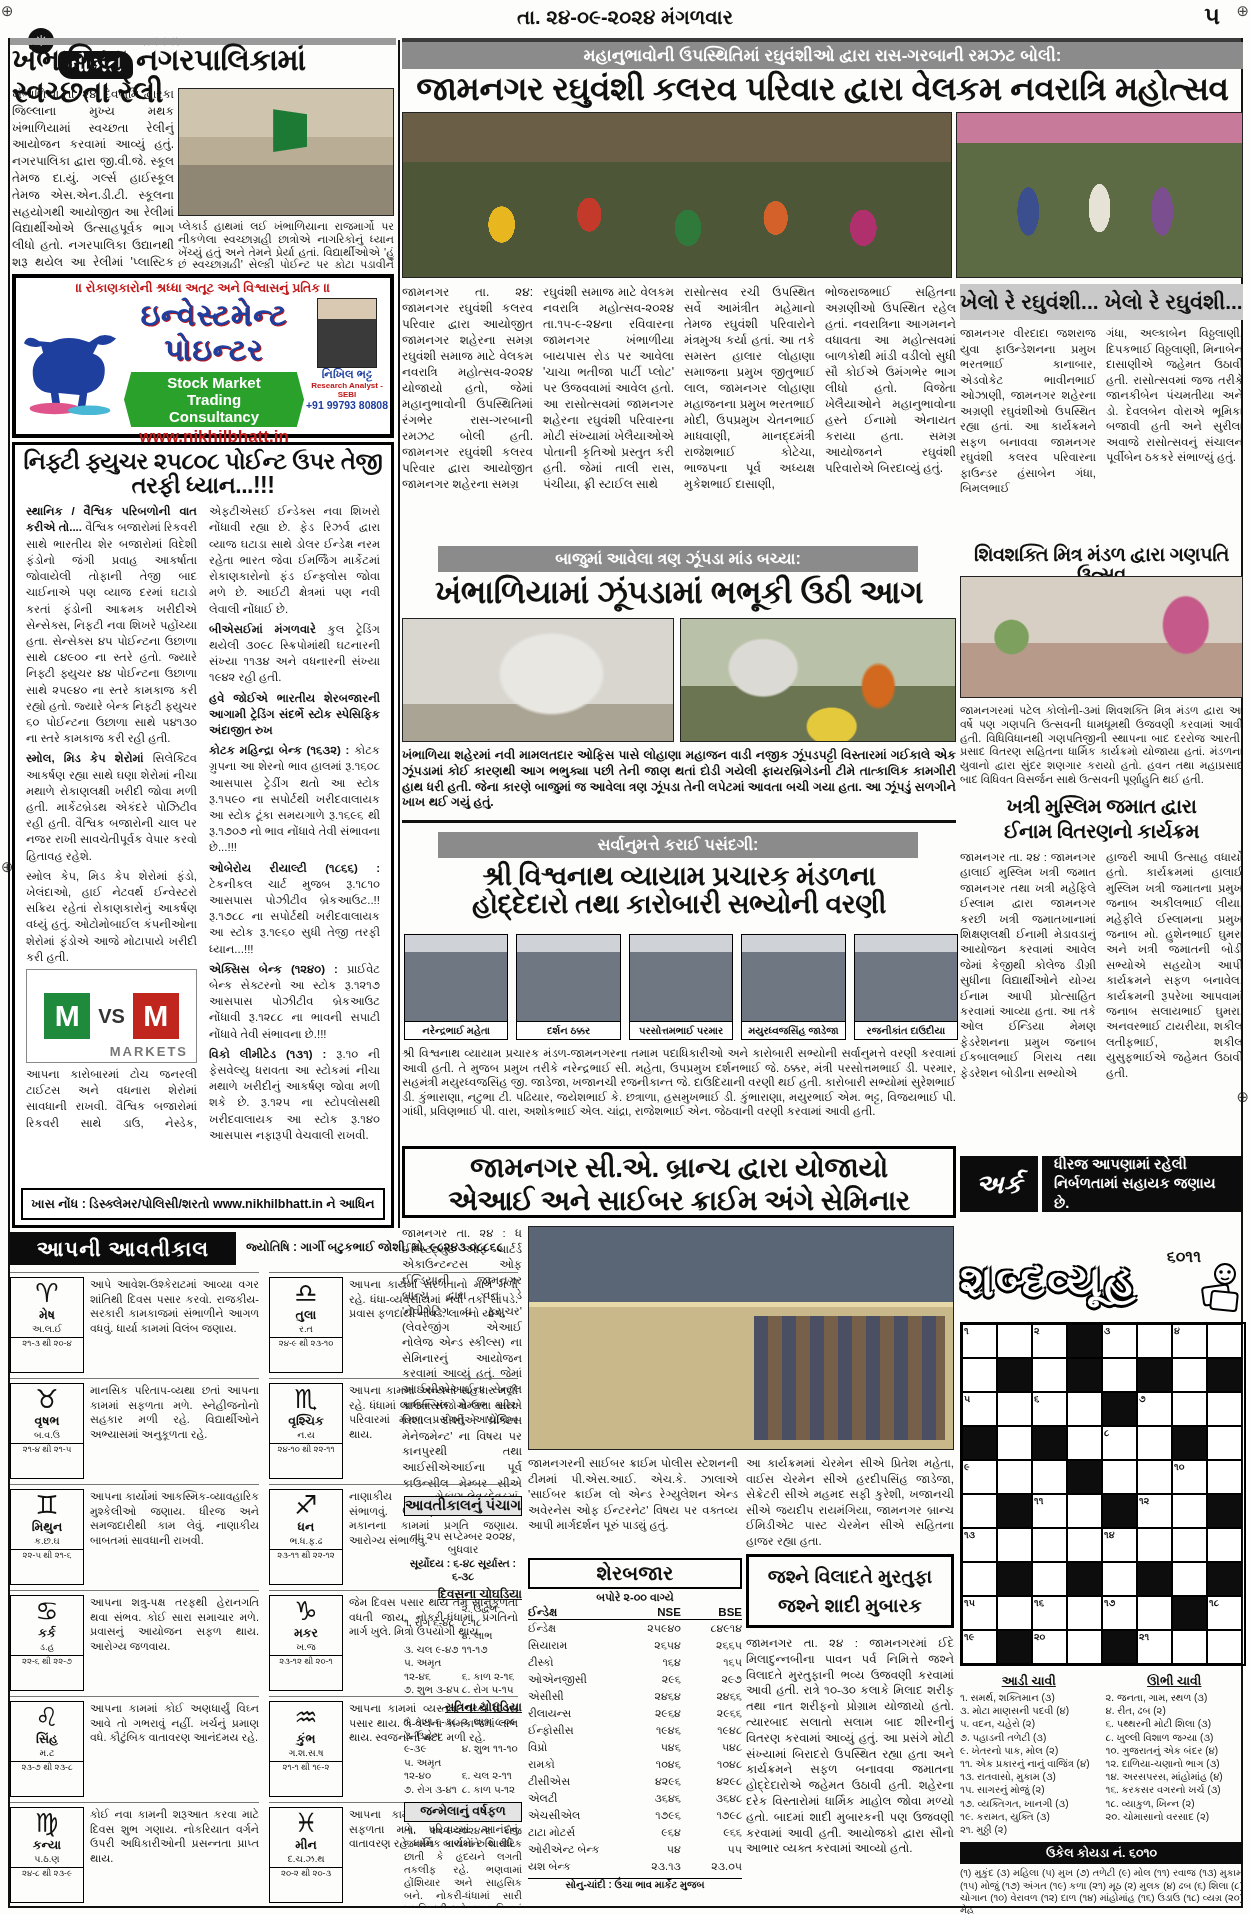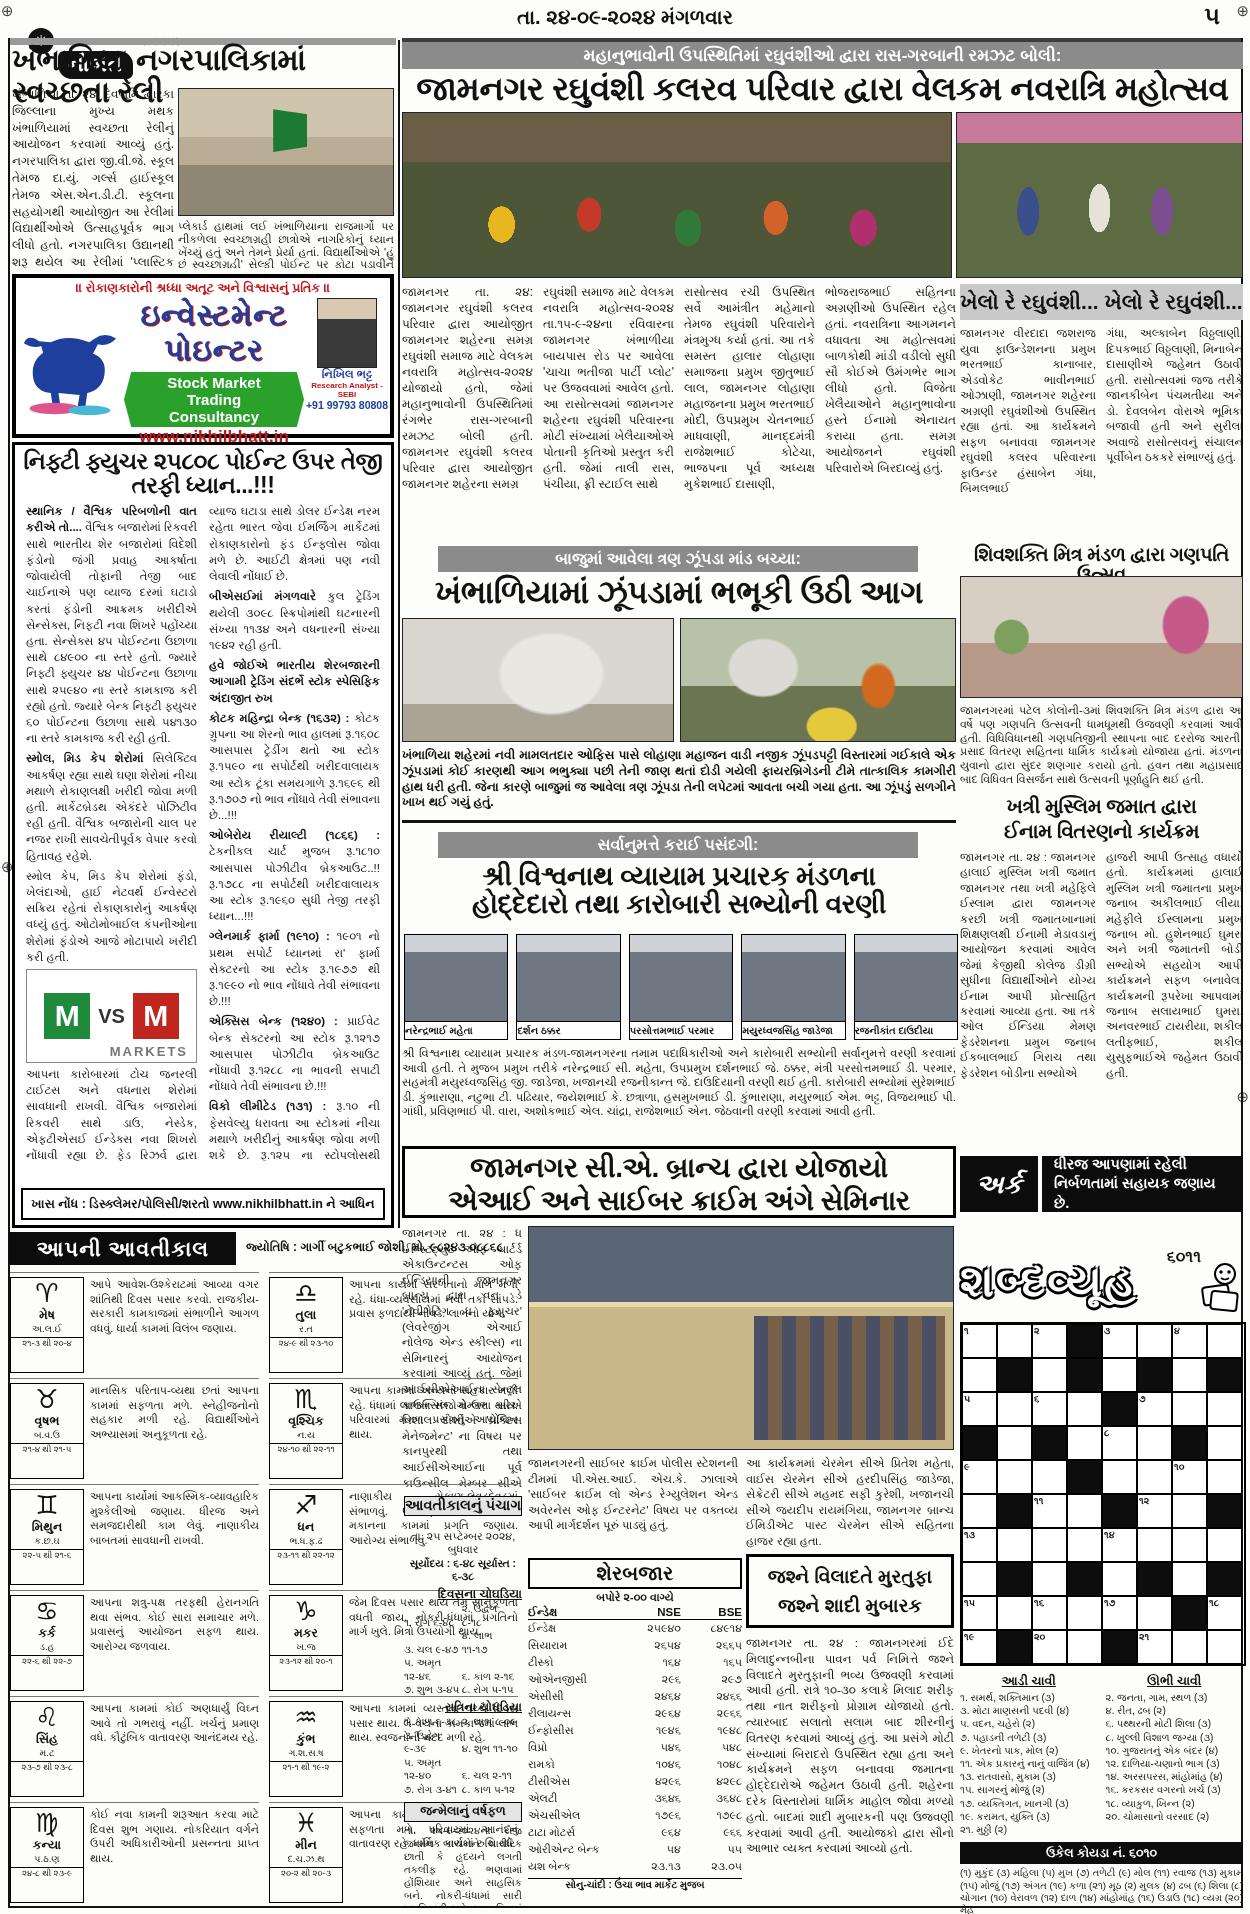--- a/index.html
+++ b/index.html
@@ -127,21 +127,21 @@
   .xc span{position:absolute;left:1px;top:0;font-size:9.5px;font-weight:bold;}
   .cluehead{font-weight:900;font-size:12.5px;text-align:center;text-decoration:underline;margin-bottom:2px;}
   .clue{font-size:10px;line-height:13.2px;}
   .solbar{background:#0c0c0c;color:#fff;font-weight:900;font-size:12.5px;display:flex;align-items:center;justify-content:center;}
 
   .arkL{background:#0c0c0c;color:#fff;font-weight:900;font-size:26px;font-style:italic;
      display:flex;align-items:center;justify-content:center;}
   .arkR{background:#0c0c0c;color:#fff;font-weight:bold;font-size:14.5px;display:flex;align-items:center;padding:4px 12px;line-height:1.35;}
 
   .wedbox{border:3px solid #000;font-weight:900;font-size:19px;text-align:center;line-height:1.5;padding-top:6px;}
-  .namebar{border-top:1.5px solid #000;font-weight:900;font-size:10px;text-align:left;background:#fff;
+  .namebar{border-top:1.5px solid #000;font-weight:900;font-size:10px;text-align:center;background:#fff;
      height:17px;line-height:17px;overflow:hidden;}
   .portbox{border:1.5px solid #000;background:#fff;}
 </style>
 </head>
 <body>
 
 <div class="page">
 
   <div class="regmark" style="left:1px;top:2px;">⊕</div>
   <div class="regmark" style="right:1px;top:2px;">⊕</div>
@@ -210,21 +210,20 @@
         <div class="vsm red">M</div>
         <div class="vslabel">MARKETS</div>
       </div>
       <div>
 
       <p class="npara"><b></b> <span>આપના કારોબારમાં ટોચ જનરલી ટાઈટસ અને વધનારા શેરોમાં સાવધાની રાખવી. વૈશ્વિક બજારોમાં રિકવરી સાથે ડાઉ, નેસ્ડેક, એફટીએસઈ ઈન્ડેક્સ નવા શિખરો નોંધાવી રહ્યા છે. ફેડ રિઝર્વ દ્વારા વ્યાજ ઘટાડા સાથે ડોલર ઈન્ડેક્ષ નરમ રહેતા ભારત જેવા ઈમર્જિંગ માર્કેટમાં રોકાણકારોનો ફંડ ઈન્ફ્લોસ જોવા મળે છે. આઈટી ક્ષેત્રમાં પણ નવી લેવાલી નોંધાઈ છે.</span></p>
           <p class="npara"><b>બીએસઈમાં મંગળવારે</b> <span>કુલ ટ્રેડિંગ થયેલી ૩૦૯૮ સ્ક્રિપોમાંથી ઘટનારની સંખ્યા ૧૧૩૪ અને વધનારની સંખ્યા ૧૯૪૨ રહી હતી.</span></p>
           <p class="npara"><b>હવે જોઈએ ભારતીય શેરબજારની આગામી ટ્રેડિંગ સંદર્ભે સ્ટોક સ્પેસિફિક અંદાજીત રુખ</b> <span></span></p>
           <p class="npara"><b>કોટક મહિન્દ્રા બેન્ક (૧૬૩૨) :</b> <span>કોટક ગ્રુપના આ શેરનો ભાવ હાલમાં રૂ.૧૬૦૮ આસપાસ ટ્રેડીંગ થતો આ સ્ટોક રૂ.૧૫૯૦ ના સપોર્ટથી ખરીદવાલાયક આ સ્ટોક ટૂંકા સમયગાળે રૂ.૧૬૯૬ થી રૂ.૧૭૦૭ નો ભાવ નોંધાવે તેવી સંભાવના છે...!!!</span></p>
           <p class="npara"><b>ઓબેરોય રીયાલ્ટી (૧૮૬૬) :</b> <span>ટેકનીકલ ચાર્ટ મુજબ રૂ.૧૮૧૦ આસપાસ પોઝીટીવ બ્રેકઆઉટ..!! રૂ.૧૭૮૮ ના સપોર્ટથી ખરીદવાલાયક આ સ્ટોક રૂ.૧૯૬૦ સુધી તેજી તરફી ધ્યાન...!!!</span></p>
-          <p class="npara"><b>ગ્લેનમાર્ક ફાર્મા (૧૯૧૦) :</b> <span>૧૯૦૧ નો પ્રથમ સપોર્ટ ધ્યાનમાં રા' ફાર્મા સેક્ટરનો આ સ્ટોક રૂ.૧૯૭૭ થી રૂ.૧૯૯૦ નો ભાવ નોંધાવે તેવી સંભાવના છે.!!!</span></p>
           <p class="npara"><b>એક્સિસ બેન્ક (૧૨૪૦) :</b> <span>પ્રાઈવેટ બેન્ક સેક્ટરનો આ સ્ટોક રૂ.૧૨૧૭ આસપાસ પોઝીટીવ બ્રેકઆઉટ નોંધાવી રૂ.૧૨૮૮ ના ભાવની સપાટી નોંધાવે તેવી સંભાવના છે.!!!</span></p>
           <p class="npara"><b>વિકો લીમીટેડ (૧૩૧) :</b> <span>રૂ.૧૦ ની ફેસવેલ્યુ ધરાવતા આ સ્ટોકમાં નીચા મથાળે ખરીદીનું આકર્ષણ જોવા મળી શકે છે. રૂ.૧૨૫ ના સ્ટોપલોસથી ખરીદવાલાયક આ સ્ટોક રૂ.૧૪૦ આસપાસ નફારૂપી વેચવાલી રાખવી.</span></p>
         </div>
     </div>
     <div class="notebox" style="position:absolute;left:6px;right:6px;bottom:5px;height:28px;">ખાસ નોંધ : ડિસ્ક્લેમર/પોલિસી/શરતો www.nikhilbhatt.in ને આધિન</div>
   </div>
 
   <div class="abs kicker" style="left:402px;top:42px;width:841px;height:27px;font-size:17px;">મહાનુભાવોની ઉપસ્થિતિમાં રઘુવંશીઓ દ્વારા રાસ-ગરબાની રમઝટ બોલી:</div>
   <div class="abs head1 ctr" style="left:402px;top:72px;width:841px;font-size:33px;">જામનગર રઘુવંશી કલરવ પરિવાર દ્વારા વેલકમ નવરાત્રિ મહોત્સવ</div>
   <div class="abs ph ph-garba1" style="left:402px;top:112px;width:550px;height:166px;"></div>

